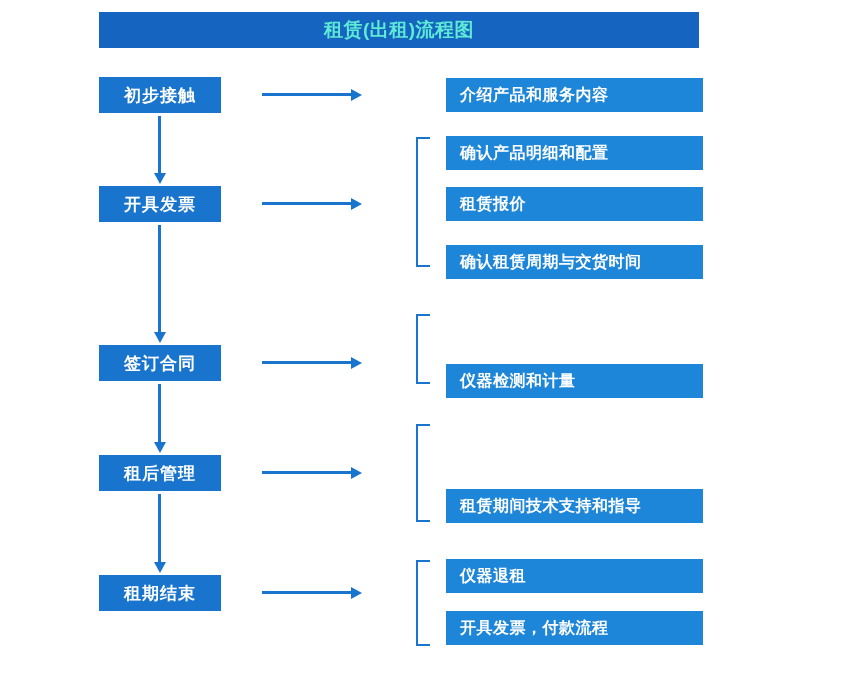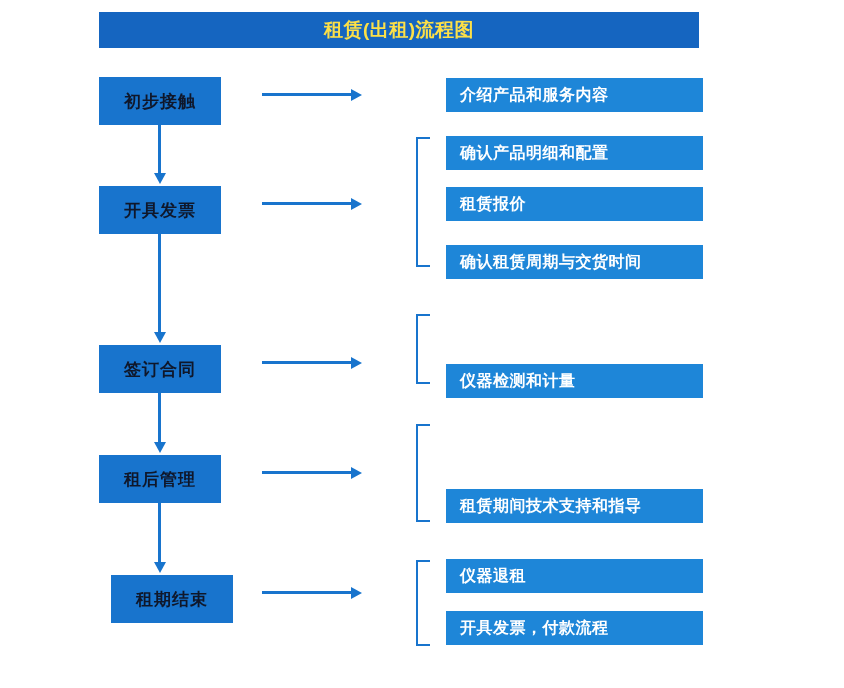--- a/index.html
+++ b/index.html
@@ -17,39 +17,39 @@
     background: #ffffff;
     overflow: hidden;
   }
   .title-bar {
     position: absolute;
     left: 99px;
     top: 12px;
     width: 600px;
     height: 36px;
     background: #1565c0;
-    color: #fde047;
+    color: #5eead4;
     font-size: 19px;
     font-weight: bold;
     display: flex;
     align-items: center;
     justify-content: center;
     letter-spacing: 0.5px;
   }
   .stage-box {
     position: absolute;
     background: #1874cd;
-    color: #0f172a;
+    color: #ffffff;
     font-size: 17px;
     font-weight: bold;
     display: flex;
     align-items: center;
     justify-content: center;
     width: 122px;
-    height: 48px;
+    height: 36px;
     letter-spacing: 1px;
   }
   .detail-box {
     position: absolute;
     background: #1e86d8;
     color: #ffffff;
     font-size: 16px;
     font-weight: bold;
     display: flex;
     align-items: center;
@@ -111,21 +111,21 @@
 <body>
 
 <div id="canvas">
 
   <div class="title-bar">租赁(出租)流程图</div>
 
   <div class="stage-box" style="left:99px; top:77px;">初步接触</div>
   <div class="stage-box" style="left:99px; top:186px;">开具发票</div>
   <div class="stage-box" style="left:99px; top:345px;">签订合同</div>
   <div class="stage-box" style="left:99px; top:455px;">租后管理</div>
-  <div class="stage-box" style="left:99px; top:575px;margin-left:12px;">租期结束</div>
+  <div class="stage-box" style="left:99px; top:575px;">租期结束</div>
 
   <div class="arrow-v" style="left:154px; top:116px; height:68px;">
     <div class="shaft" style="height:57px;"></div>
     <div class="head" style="top:57px;"></div>
   </div>
   <div class="arrow-v" style="left:154px; top:225px; height:118px;">
     <div class="shaft" style="height:107px;"></div>
     <div class="head" style="top:107px;"></div>
   </div>
   <div class="arrow-v" style="left:154px; top:384px; height:69px;">

